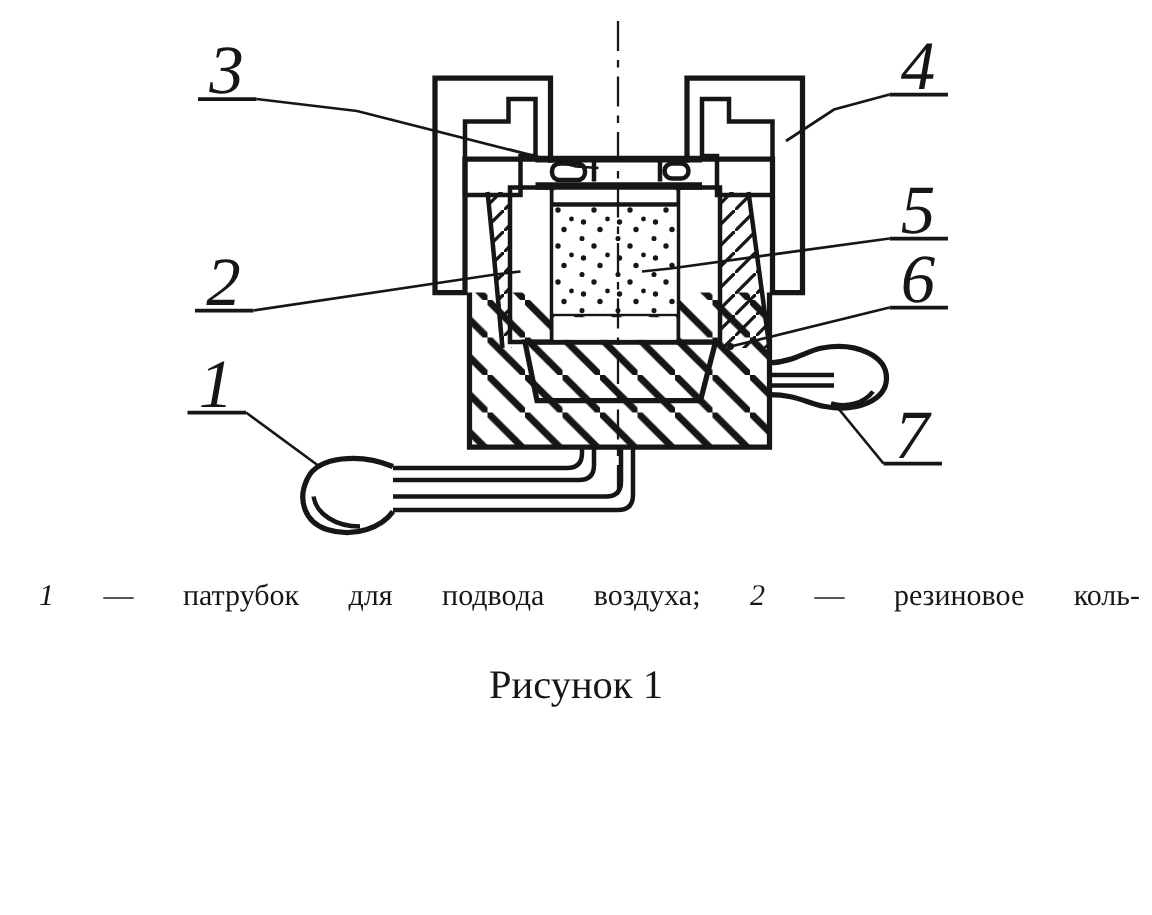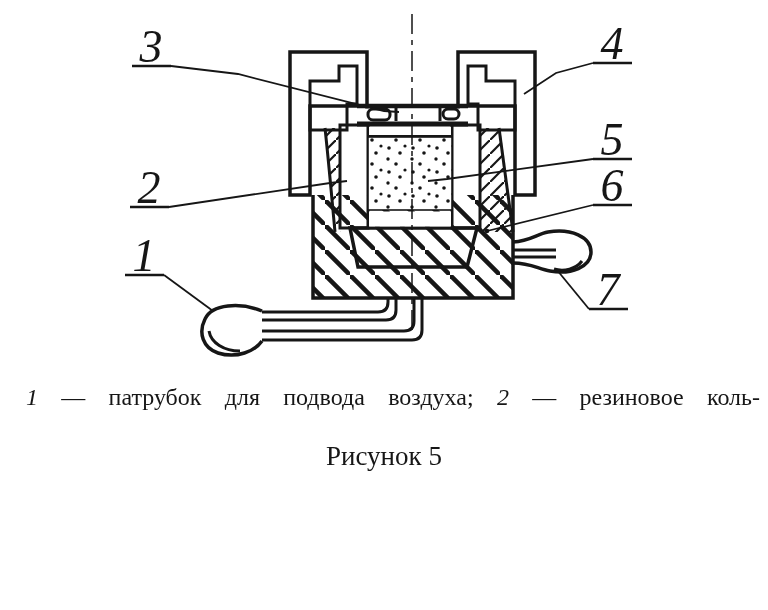--- a/index.html
+++ b/index.html
@@ -14,21 +14,21 @@
   svg .ln   { stroke:currentColor; fill:none; }
   svg .thick{ stroke-width:3.5; }
   svg .med  { stroke-width:3; }
   svg .thin { stroke-width:1.8; }
   svg text.callout {
     font-family:"Liberation Serif", serif; font-style:italic;
     font-size:46px; fill:currentColor;
   }
   #caption {
     margin:6px 8px 0 26px;
-    font-size:24px; line-height:39px; color:var(--ink);
+    font-size:20px; line-height:39px; color:var(--ink);
   }
   #caption .cap-line { white-space:nowrap; }
   #caption .cap-line.justify {
     white-space:normal;
     text-align:justify; text-align-last:justify;
   }
   #caption .cap-line.center { text-align:center; white-space:normal; }
   #figure-label {
     margin-top:24px; text-align:center;
     font-size:27px; color:var(--ink);
@@ -148,15 +148,15 @@
       <path class="ln" stroke-width="2.5" d="M593,205 H632"></path>
       <text class="callout" x="608" y="305" text-anchor="middle">7</text>
       <path class="ln" stroke-width="2.5" d="M589,309 H628"></path>
     </g>
   </svg>
 
   <div id="caption">
     <div class="cap-line justify"><i>1</i> — патрубок для подвода воздуха; <i>2</i> — резиновое коль-</div>
   </div>
 
-  <div id="figure-label">Рисунок 5</div>
+  <div id="figure-label">Рисунок 1</div>
 
 </div>
 
 </body></html>

